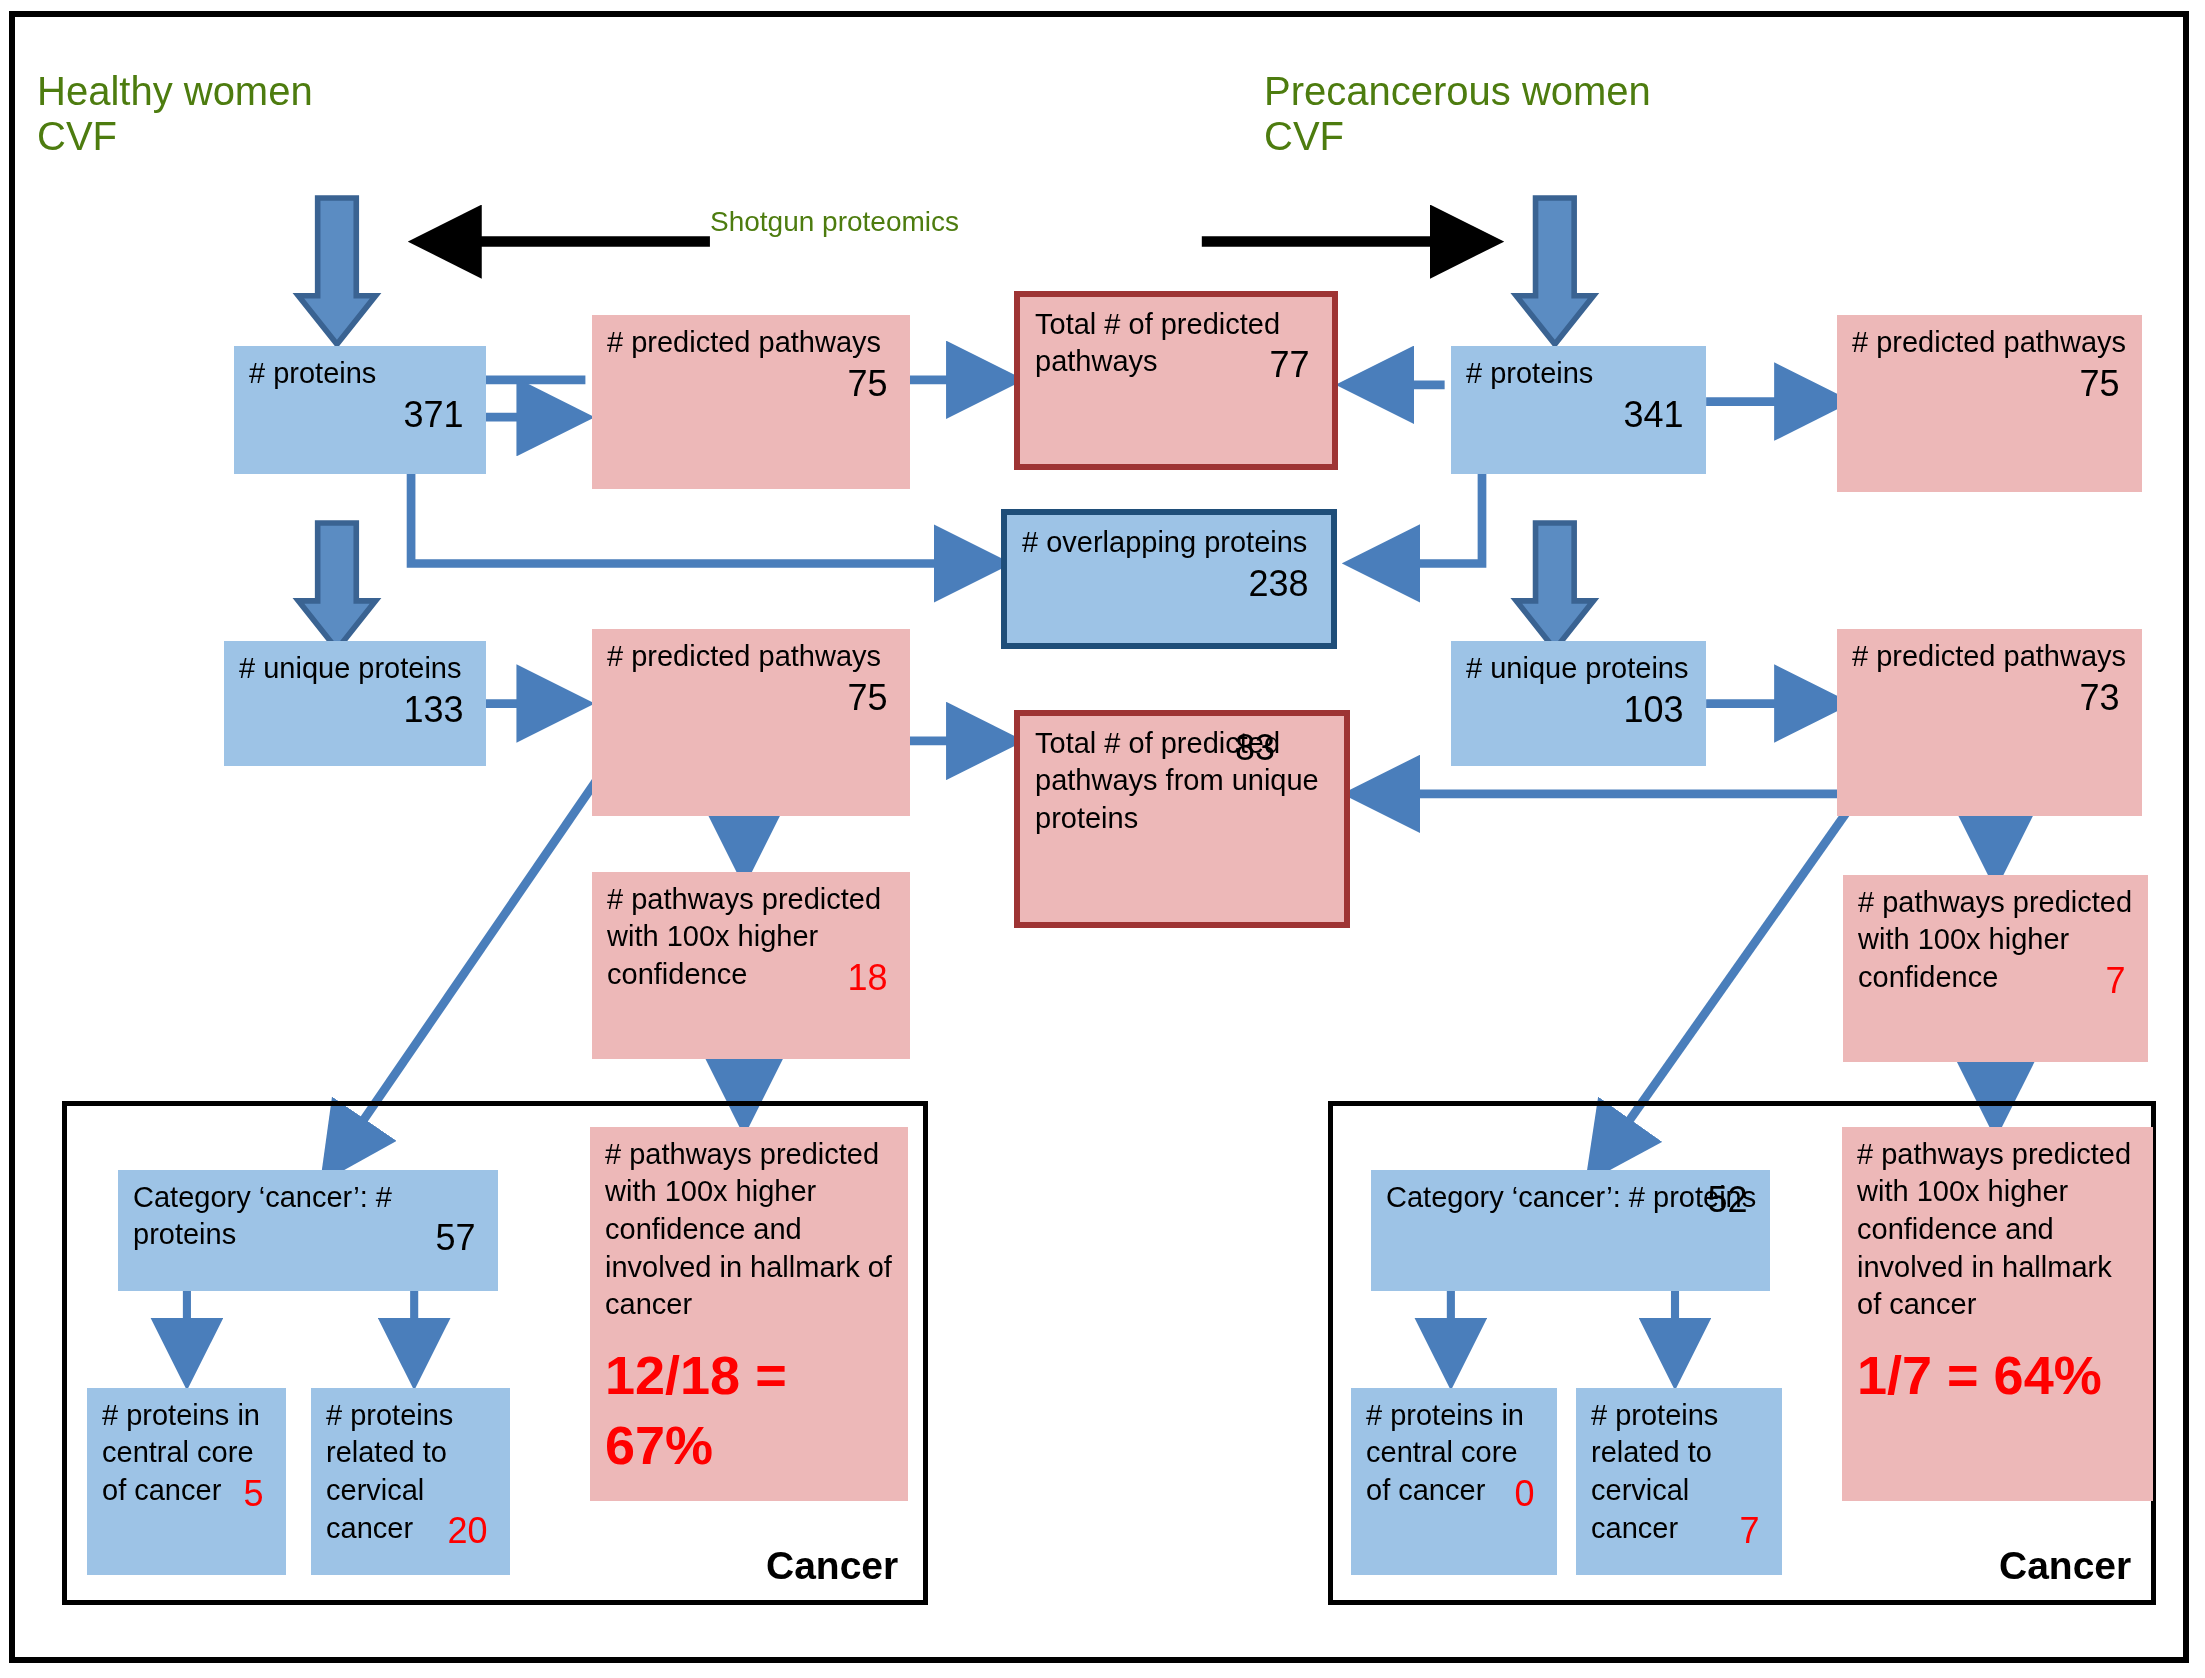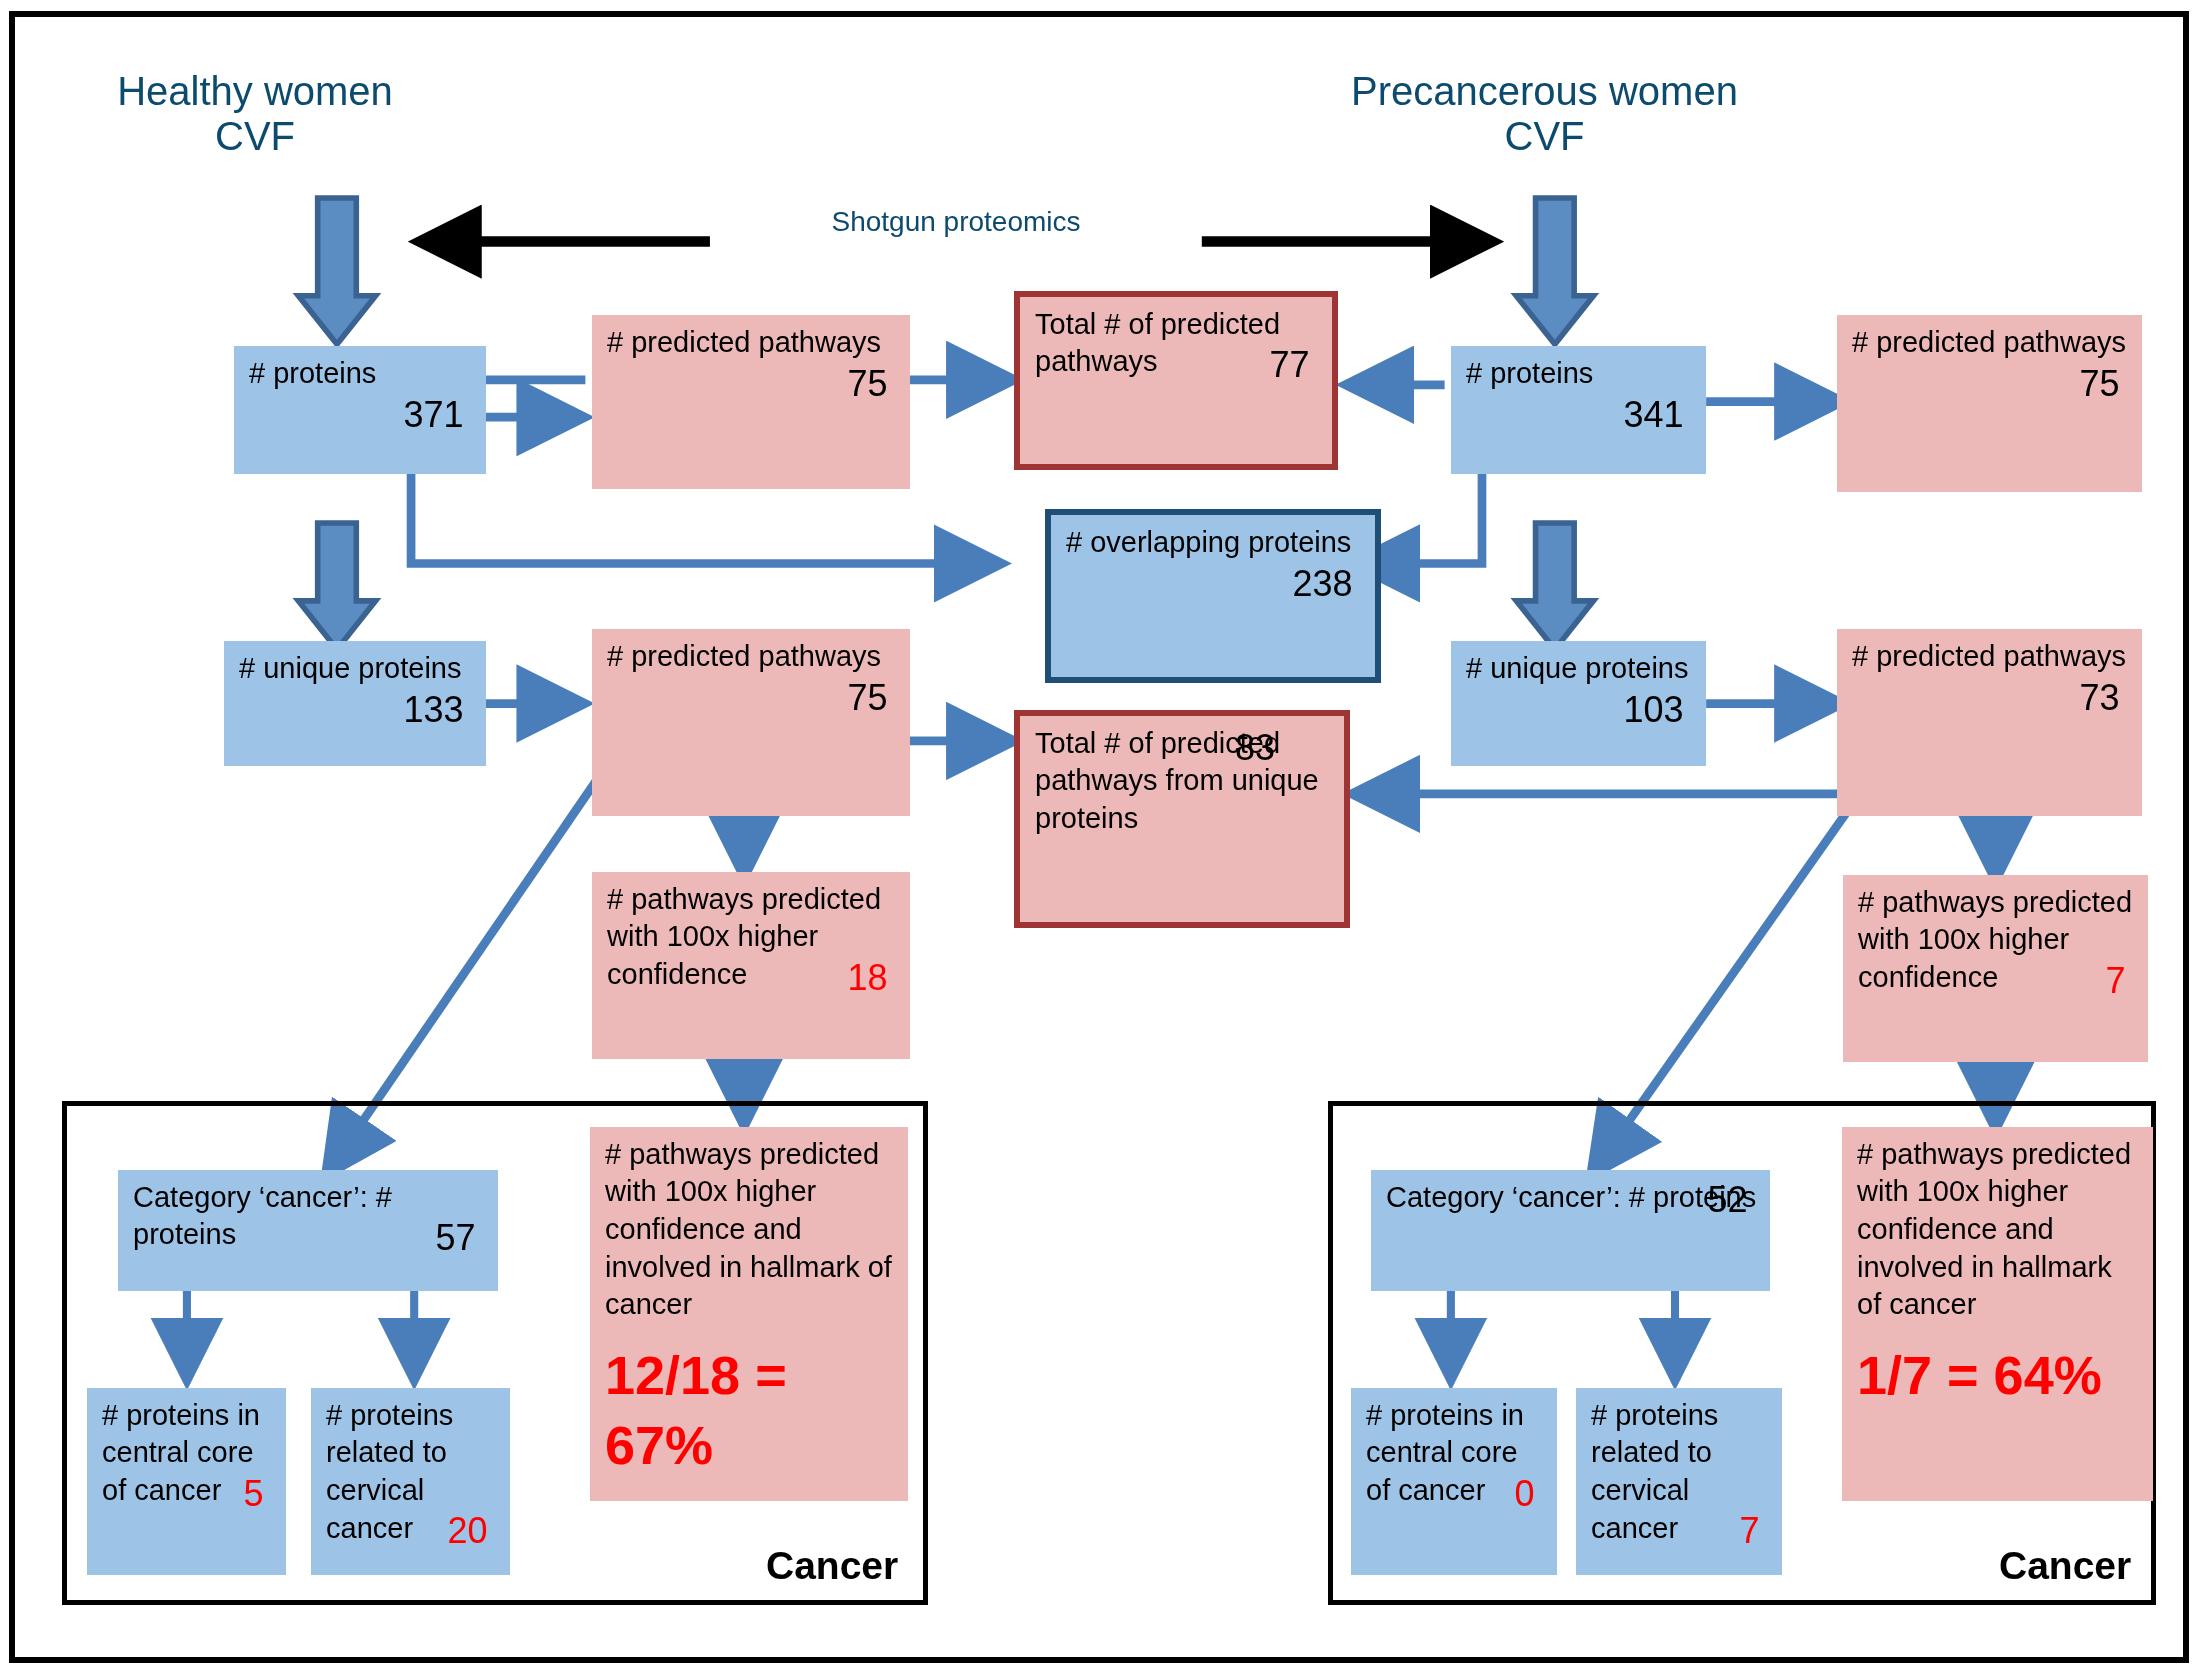--- a/index.html
+++ b/index.html
@@ -20,24 +20,23 @@
     position: absolute;
     left: 8.7px;
     top: 11.2px;
     width: 2180px;
     height: 1652px;
     border: 6.9px solid #000000;
     box-sizing: border-box;
   }
   .hdr {
     position: absolute;
-    text-align: center;
     font-size: 40px;
     line-height: 1.12;
-    color: #0c4a6e;
+    color: #4d7c0f;
     white-space: pre-line;
     font-family: "Liberation Sans", sans-serif;
   }
   .box {
     position: absolute;
     box-sizing: border-box;
     color: #000000;
     font-size: 29px;
     line-height: 1.30;
     padding: 8.7px 12.5px 6.2px 15px;
@@ -245,21 +244,21 @@
 
   <div class="cancer-cap" style="left:766px; top:1544px;">Cancer</div>
 
   <div class="box pink-out" style="left:1014px; top:291px; width:324px; height:179px;">
     <span class="lbl">Total # of
 predicted
 pathways</span>
     <span class="numline num" style="margin-top:-39px;">77</span>
   </div>
 
-  <div class="box blue-out" style="left:1001px; top:509px; width:336px; height:174px;margin-left:44px;">
+  <div class="box blue-out" style="left:1001px; top:509px; width:336px; height:140px;">
     <span class="lbl"># overlapping
 proteins</span>
     <span class="numline num">238</span>
   </div>
 
   <div class="box pink-out" style="left:1014px; top:710px; width:336px; height:218px;">
     <span class="lbl">Total # of
 predicted
 pathways from
 unique proteins</span>

